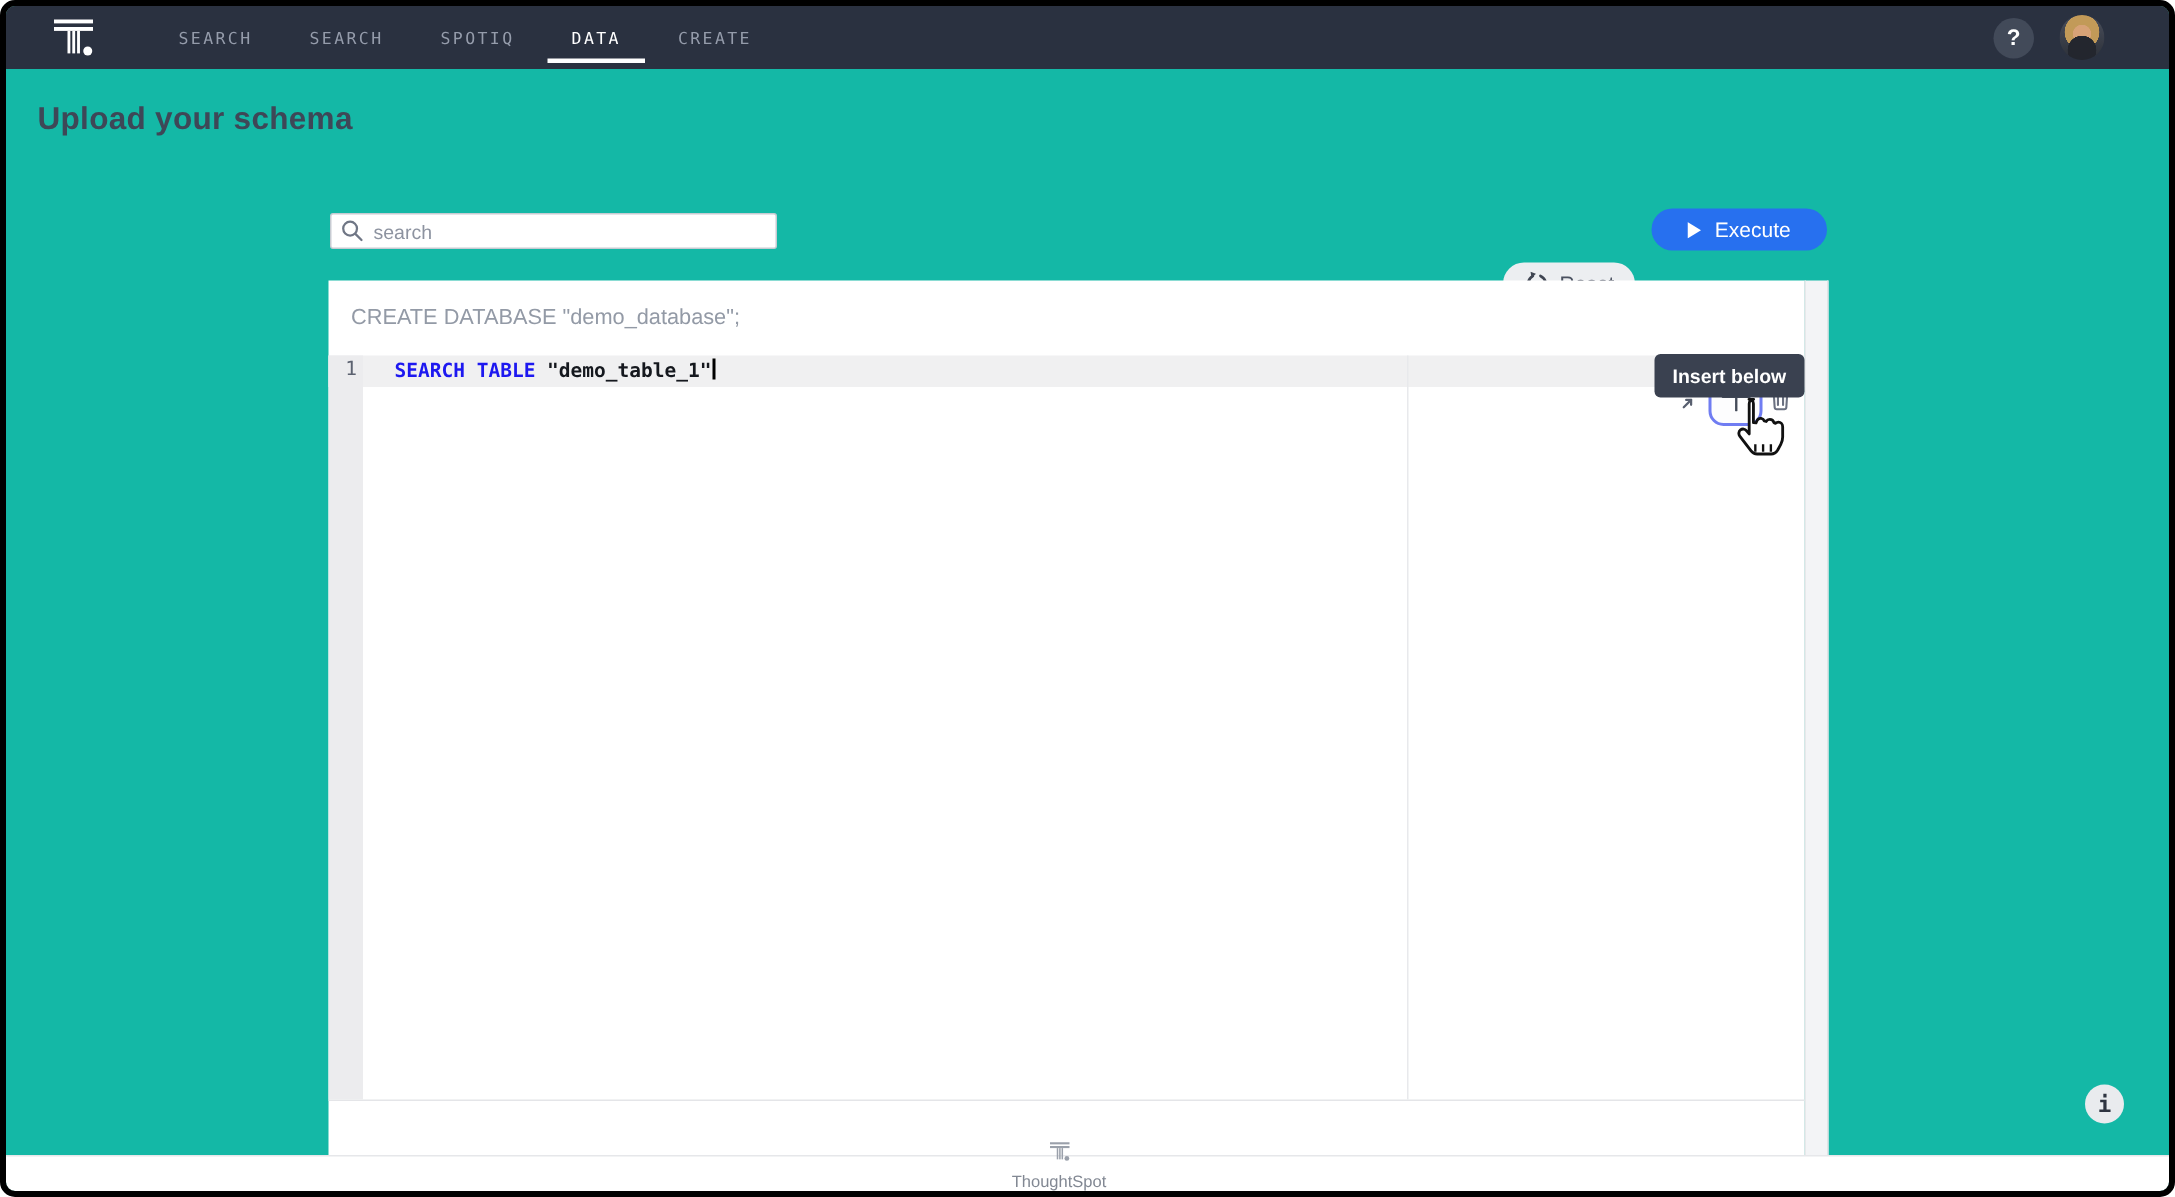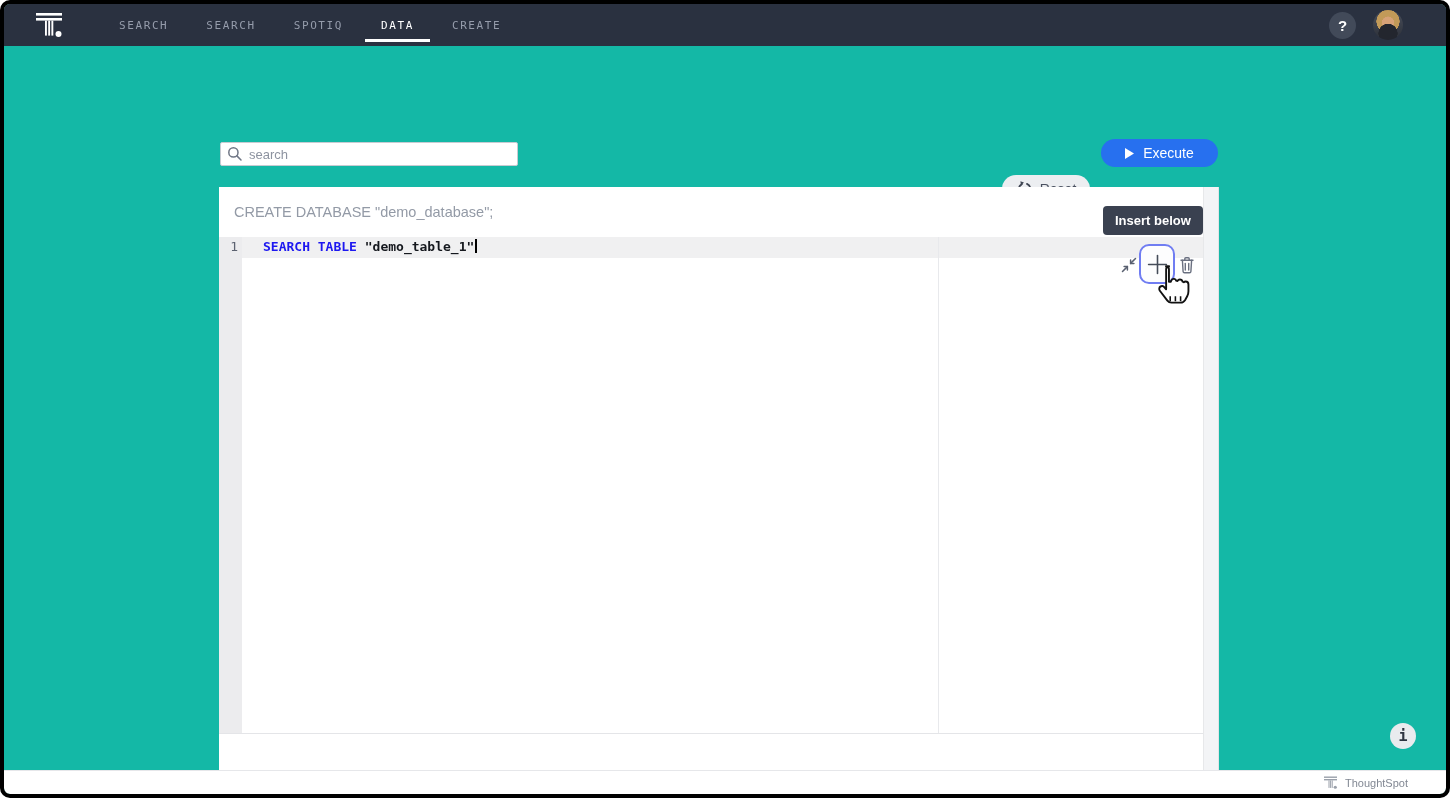--- a/index.html
+++ b/index.html
@@ -62,31 +62,31 @@
   .val { color:#15181e; font-weight:bold; }
   .caret { display:inline-block; width:2px; height:14px; background:#000; vertical-align:-2px; margin-left:1px; }
   .vsep { position:absolute; left:719px; top:0; width:1px; height:100%; background:#e8e9ec; }
 
   
   .icon-btn { position:absolute; display:flex; align-items:center; justify-content:center; cursor:pointer; }
   .collapse-btn { left:1115px; top:252px; width:20px; height:18px; }
   .insert-btn { left:1135px; top:240px; width:36px; height:40px; border:2px solid #707df2; border-radius:10px; background:#fdfdfe; }
   .delete-btn { left:1172px; top:249px; width:22px; height:24px; }
 
-  .tooltip { position:absolute; left:1099px; top:202px; height:29px; padding:0 12px; background:#3a4150; border-radius:4px;
+  .tooltip { position:absolute; left:1099px; top:232px; height:29px; padding:0 12px; background:#3a4150; border-radius:4px;
              color:#fff; font-size:13px; font-weight:bold; display:flex; align-items:center; z-index:20; }
 
   .hand-cursor { position:absolute; left:1148px; top:260px; width:38px; height:44px; z-index:30; pointer-events:none; }
 
   
   .info-btn { position:absolute; left:1386px; top:719px; width:26px; height:26px; border-radius:50%; background:#e9ebee;
               display:flex; align-items:center; justify-content:center; cursor:pointer;
               font-family:"DejaVu Sans Mono", monospace; font-size:15px; font-weight:bold; color:#2e3440; }
   .footer { position:absolute; left:0; right:0; top:766px; bottom:0; background:#fff; border-top:1px solid #e6e7ea;
-            display:flex; align-items:center; justify-content:flex-end; padding-right:38px; gap:7px; }
+            display:flex; align-items:center; justify-content:flex-end; padding-right:38px; gap:7px;flex-direction:column; }
   .footer-brand { font-size:11px; color:#82889300; color:#828893; }
 </style>
 </head>
 <body>
 
 <div class="app">
 
   <div class="navbar">
     <span class="logo">
       <svg viewBox="0 0 30 30" width="30" height="30">
@@ -104,20 +104,21 @@
       <div class="tab">SEARCH</div>
       <div class="tab">SEARCH</div>
       <div class="tab">SPOTIQ</div>
       <div class="tab active">DATA</div>
       <div class="tab">CREATE</div>
     </div>
     <div class="help-btn">?</div>
     <div class="avatar"></div>
   </div>
 
+  <div class="page-title">Upload your schema</div>
 
   <div class="search-box">
     <span style="display:flex">
       <svg viewBox="0 0 16 16" width="16" height="16">
         <circle cx="6.4" cy="6.4" r="4.6" fill="none" stroke="#6f7685" stroke-width="1.5"></circle>
         <line x1="9.9" y1="9.9" x2="14" y2="14" stroke="#6f7685" stroke-width="1.5" stroke-linecap="round"></line>
       </svg>
     </span>
     <input type="text" placeholder="search" style="">
   </div>

